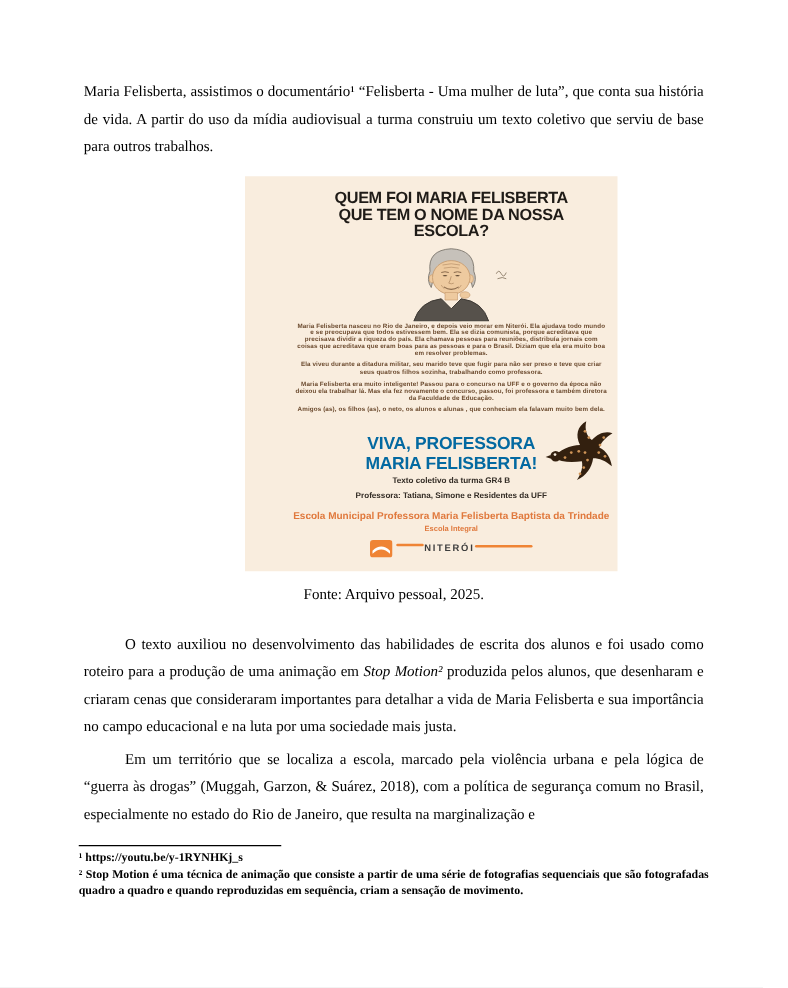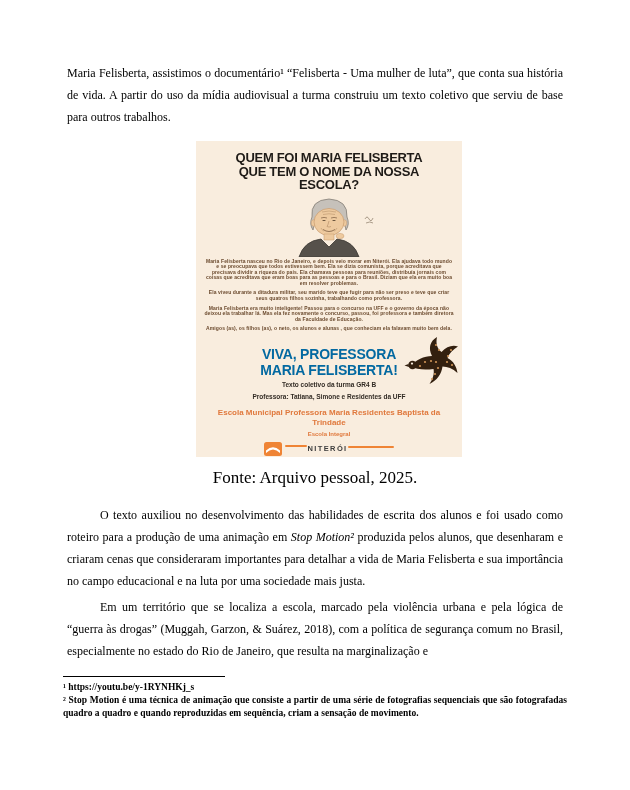--- a/index.html
+++ b/index.html
@@ -9,31 +9,31 @@
     margin:0 auto;
   }
   
   .body-block{position:absolute;left:63px;width:504px;}
   p.doc{
     margin:4px;font-size:12px;line-height:22px;text-align:justify;
   }
   p.doc.indent{text-indent:33px;}
   .caption{
     position:absolute;left:63px;top:468px;width:504px;margin:0;
-    font-size:17px;text-align:center;
+    font-size:12px;text-align:center;
   }
   
   .footnotes{position:absolute;left:63px;top:676px;width:504px;}
   .fn-rule{width:162px;border-top:1px solid #000;margin:0 0 4px 0;}
   .footnotes p{margin:0;font-size:9.5px;line-height:13px;text-align:justify;font-weight:bold;}
   
   .poster{
     position:absolute;left:196px;top:141px;width:266px;height:316px;
     margin:0;background:#f9edde;font-family:"Liberation Sans", sans-serif;
-    text-align:center;overflow:hidden;
+    text-align:center;overflow:hidden;padding-left:32px;
   }
   .poster-title{
     margin:10px auto 0 auto;width:200px;
     font-size:13px;line-height:13.5px;font-weight:bold;color:#1f1b17;
     letter-spacing:-0.3px;
   }
   .portrait{margin:3px auto 0 auto;width:96px;height:62px;}
   .poster-body{margin:2px auto 0 auto;width:250px;}
   .poster-body p{
     margin:0 0 4px 0;font-size:5px;line-height:5.6px;font-weight:bold;
@@ -146,21 +146,21 @@
         <circle cx="35" cy="33" r="1.1" fill="#cf9457"></circle>
         <circle cx="32" cy="39" r="1.1" fill="#cf9457"></circle>
         <circle cx="29" cy="44" r="1.1" fill="#cf9457"></circle>
         <circle cx="17" cy="31" r="1.1" fill="#cf9457"></circle>
       </svg>
     </div>
 
     <div class="credit">Texto coletivo da turma GR4 B</div>
     <div class="credit">Professora: Tatiana, Simone e Residentes da UFF</div>
 
-    <div class="school-name">Escola Municipal Professora Maria Residentes  Baptista da Trindade</div>
+    <div class="school-name">Escola Municipal Professora Maria Felisberta  Baptista da Trindade</div>
     <div class="school-type">Escola Integral</div>
 
     <div class="logo-row">
       <svg viewBox="0 0 18 14" width="18" height="14">
         <rect x="0" y="0" width="18" height="14" rx="2.5" fill="#ef8435"></rect>
         <path d="M2 11 Q9 4 16 11 L16 8.5 Q9 2 2 8.5 Z" fill="#ffffff"></path>
       </svg>
       <div class="logo-textcol">
         <div class="logo-bar top"></div>
         <div class="logo-text">NITERÓI</div>

